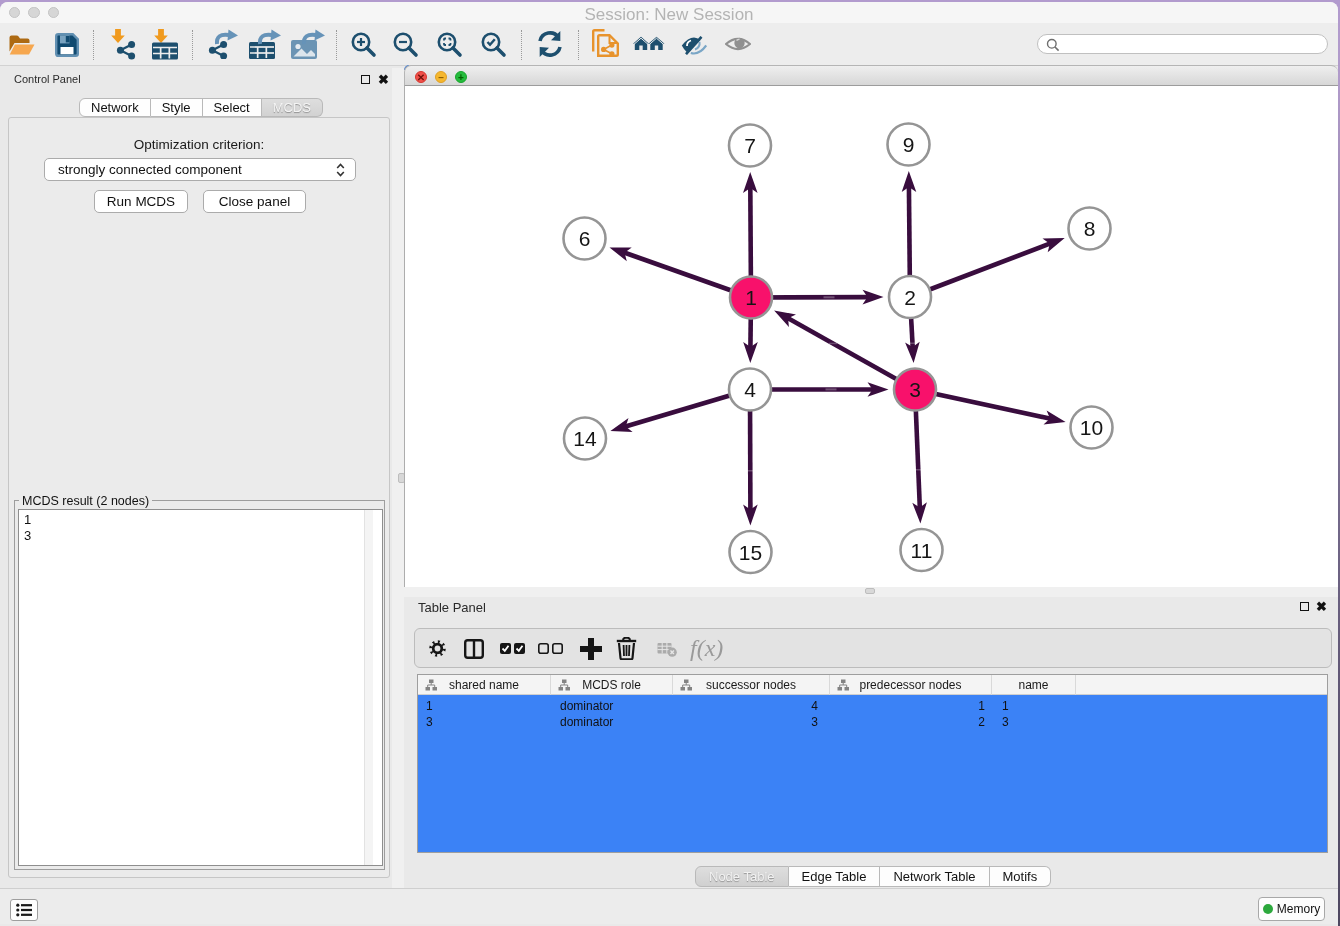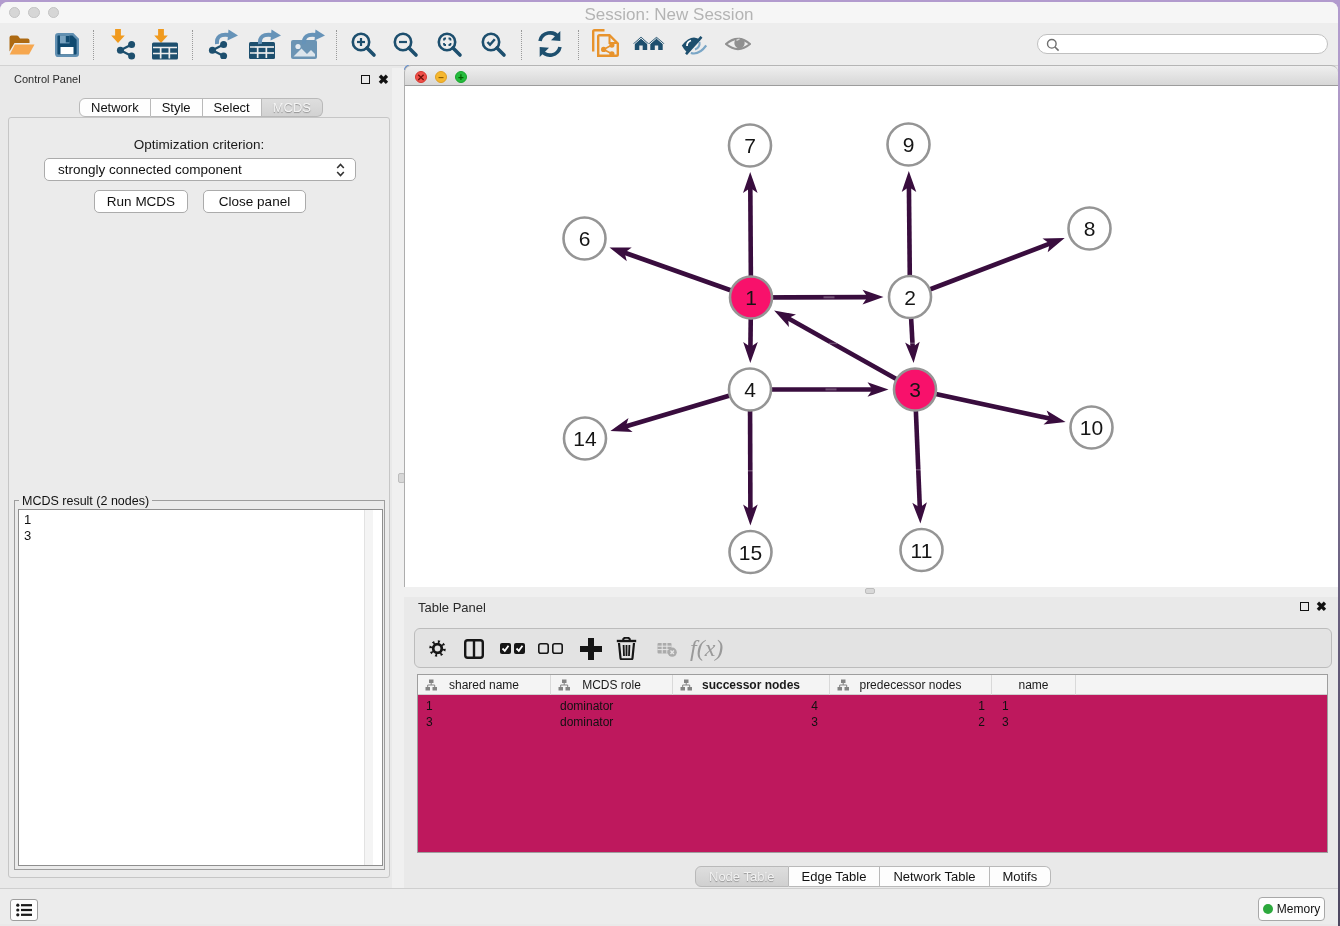--- a/index.html
+++ b/index.html
@@ -40,21 +40,21 @@
 #nettitle { position:absolute; left:0; top:0; width:100%; height:21px; background:linear-gradient(#efefef,#d7d7d7); border-bottom:1px solid #9c9c9c; border-radius:7px 7px 0 0; border-left:1px solid #b5b5b5; border-top:1px solid #b5b5b5; }
 #nettitle span.t { position:absolute; width:100%; top:19px; text-align:center; font-size:13px; color:#222;font-style:italic; }
 .tl { position:absolute; top:4.5px; width:12px; height:12px; border-radius:50%; font-size:10px; font-weight:bold; text-align:center; line-height:12px; }
 #netcanvas { position:absolute; left:0; top:21px; width:934px; height:501px; background:#fff; border-left:1px solid #adadad; }
 
 #hsplit { position:absolute; left:404px; top:585px; width:934px; height:10px; background:#f0f0f0; }
 #hhandle { position:absolute; left:865px; top:586px; width:10px; height:6px; background:#d8d8d8; border:1px solid #bdbdbd; border-radius:2px; }
 
 #tp-title { position:absolute; left:418px; top:598px; font-size:13px; color:#2b2b2b; }
 #tptoolbar { position:absolute; left:414px; top:626px; width:918px; height:40px; background:#e3e3e3; border:1px solid #bcbcbc; border-radius:6px; }
-#tablewrap { position:absolute; left:417px; top:672px; width:911px; height:179px; background:#be185d; border:1px solid #9e9e9e; }
+#tablewrap { position:absolute; left:417px; top:672px; width:911px; height:179px; background:#3b82f6; border:1px solid #9e9e9e; }
 #thead { position:absolute; left:0; top:0; width:100%; height:20px; background:#f4f4f4; border-bottom:1px solid #cfcfcf; display:flex; font-size:12px; color:#1a1a1a; }
 .th { position:relative; height:20px; border-right:1px solid #d9d9d9; display:flex; align-items:center; justify-content:center; }
 .th svg.tree { position:absolute; left:7px; top:4px; }
 .trow { position:absolute; left:0; width:100%; height:16px; font-size:12px; color:#111; }
 .trow span { position:absolute; }
 
 #bottabs { position:absolute; left:695px; top:864px; height:21px; display:flex; }
 .btab { height:21px; font-size:13px; color:#111; background:#fdfdfd; border:1px solid #b9b9b9; border-left:none; padding:0 13px; line-height:19px; }
 .btab.first { border-left:1px solid #b9b9b9; border-radius:6px 0 0 6px; }
 .btab.last { border-radius:0 6px 6px 0;text-align:center; }
@@ -384,21 +384,21 @@
         </div>
       <div class="th" style="width:122px;">
           <svg class="tree" width="12" height="12" viewBox="0 0 12 12">
             <rect x="4" y="0.5" width="4.5" height="3.5" fill="#838383"></rect>
             <rect x="0.5" y="8" width="4.5" height="3.5" fill="#838383"></rect>
             <rect x="7.5" y="8" width="4.5" height="3.5" fill="#838383"></rect>
             <path d="M6.2 4 V6 M2.7 8 V6 H9.7 V8" fill="none" stroke="#838383" stroke-width="1"></path>
           </svg>
           <span>MCDS role</span>
         </div>
-      <div class="th" style="width:157px;font-weight:bold;">
+      <div class="th" style="width:157px;">
           <svg class="tree" width="12" height="12" viewBox="0 0 12 12">
             <rect x="4" y="0.5" width="4.5" height="3.5" fill="#838383"></rect>
             <rect x="0.5" y="8" width="4.5" height="3.5" fill="#838383"></rect>
             <rect x="7.5" y="8" width="4.5" height="3.5" fill="#838383"></rect>
             <path d="M6.2 4 V6 M2.7 8 V6 H9.7 V8" fill="none" stroke="#838383" stroke-width="1"></path>
           </svg>
           <span>successor nodes</span>
         </div>
       <div class="th" style="width:162px;">
           <svg class="tree" width="12" height="12" viewBox="0 0 12 12">

